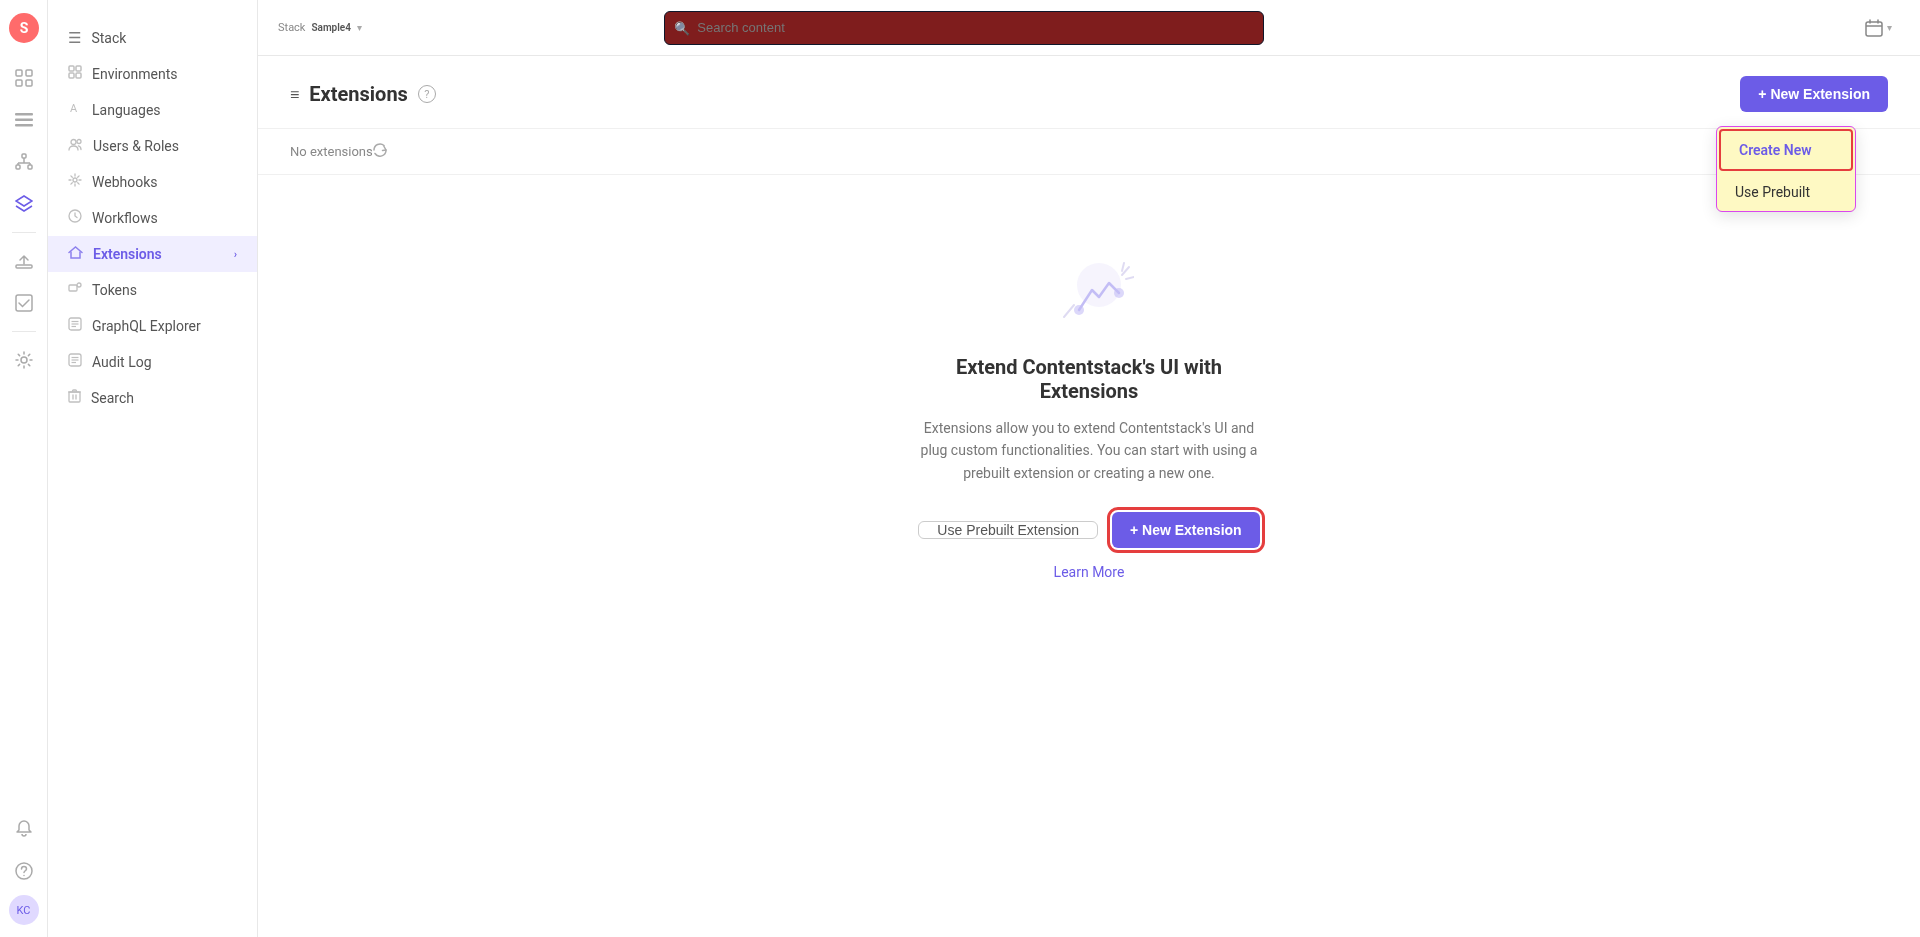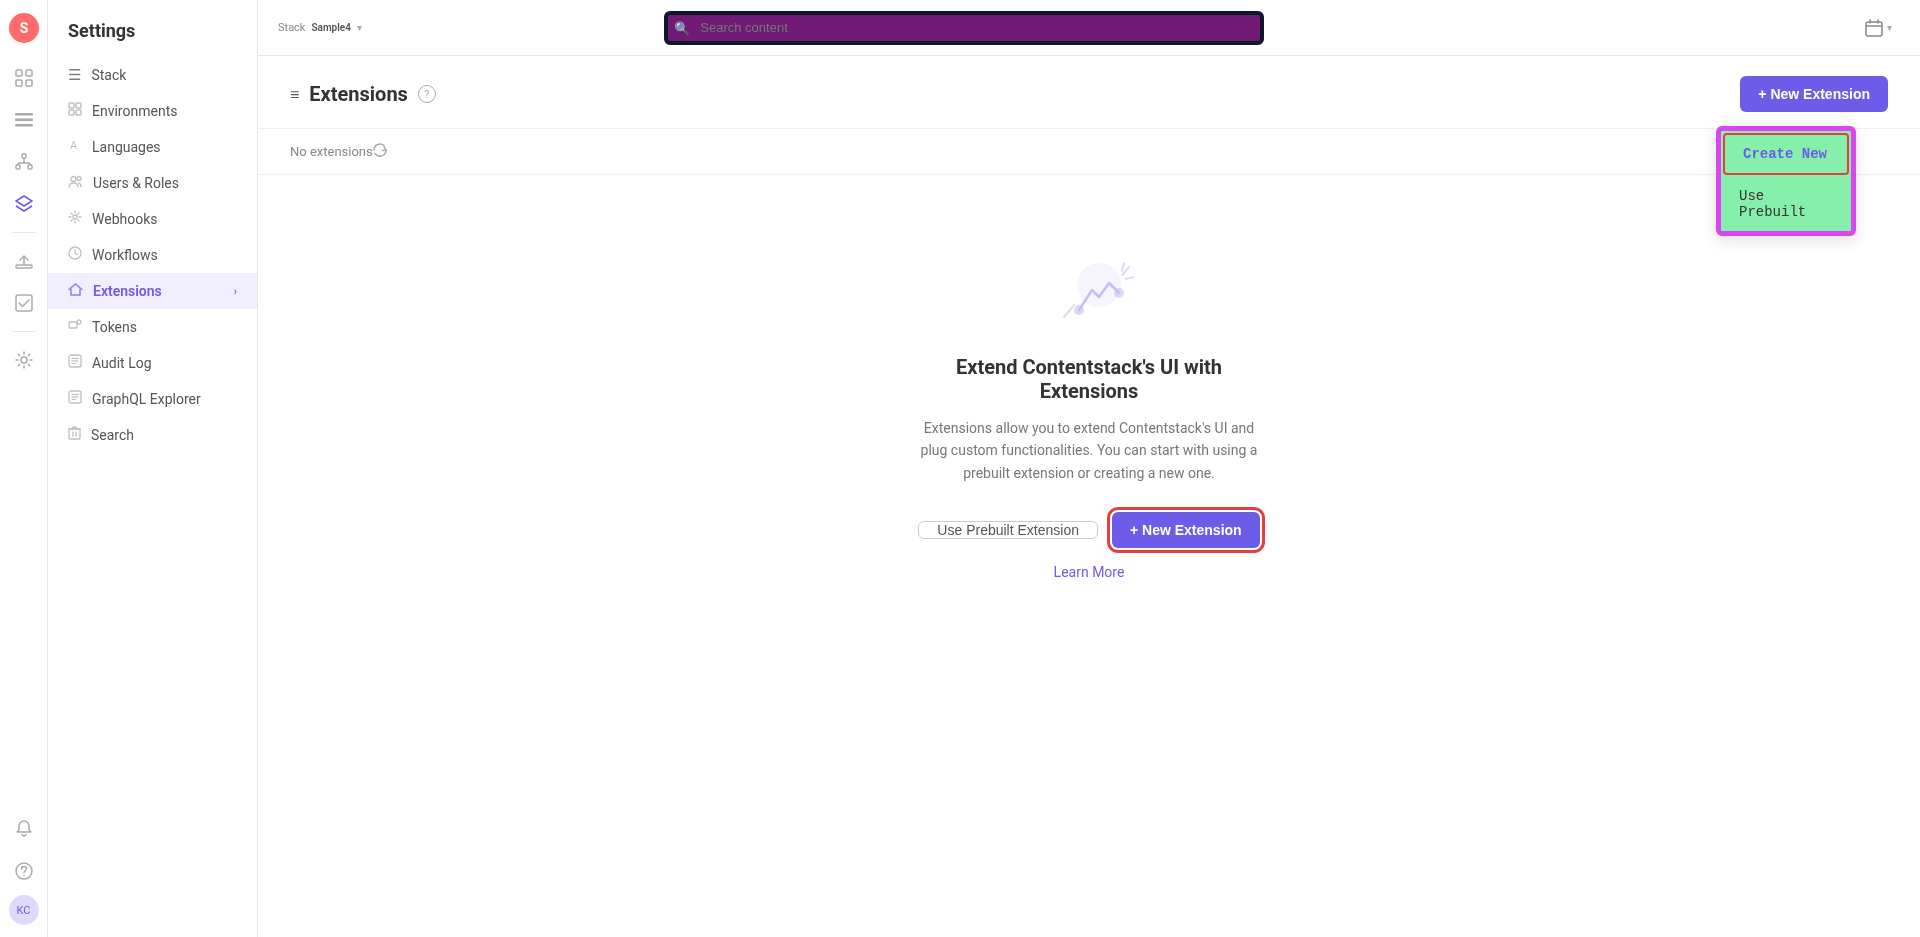--- a/index.html
+++ b/index.html
@@ -85,27 +85,27 @@
     }
     .search-bar {
       flex: 1;
       max-width: 600px;
       margin: 0 auto;
       position: relative;
     }
     .search-bar input {
       width: 100%;
       height: 34px;
-      border: 4px solid #0f172a;
+      border: 1px solid #0f172a;
       border-radius: 6px;
       padding: 0 12px 0 32px;
       font-size: 13px;
       color: #999;
       outline: none;
-      background: #701a75;
+      background: #7f1d1d;
     }
     .search-icon-wrap {
       position: absolute;
       left: 10px;
       top: 50%;
       transform: translateY(-50%);
       color: #aaa;
       font-size: 13px;
     }
     .topbar-right {
@@ -179,28 +179,27 @@
       align-items: center;
       gap: 6px;
       position: relative;
     }
 
     
     .dropdown-menu {
       position: absolute;
       top: 50px;
       right: 32px;
-      background: #86efac;
-      border: 5px solid #d946ef;
+      background: #fef9c3;
+      border: 1px solid #d946ef;
       border-radius: 6px;
       box-shadow: 0 4px 16px rgba(0,0,0,0.12);
       z-index: 100;
       min-width: 140px;
       overflow: hidden;
-      font-family: Liberation Mono, monospace;
     }
     .dropdown-item {
       padding: 11px 18px;
       font-size: 14px;
       color: #333;
       cursor: pointer;
     }
     .dropdown-item.highlighted {
       border: 2px solid #e53e3e;
       margin: 2px;
@@ -375,21 +374,20 @@
           <circle cx="9" cy="9" r="8" stroke="#aaa" stroke-width="1.5"></circle>
           <path d="M6.5 7c0-1.38 1.12-2.5 2.5-2.5s2.5 1.12 2.5 2.5c0 1.5-2.5 2-2.5 3.5" stroke="#aaa" stroke-width="1.5" stroke-linecap="round"></path>
           <circle cx="9" cy="13.5" r="0.75" fill="#aaa"></circle>
         </svg>
     </div>
     <div class="avatar-circle">KC</div>
   </div>
 </div>
 
 <div class="sidebar">
-  <div class="sidebar-title">Settings</div>
 
   <div class="sidebar-item">
     <span class="sidebar-item-icon">☰</span>
     <span>Stack</span>
   </div>
   <div class="sidebar-item">
     <span class="sidebar-item-icon">
       <svg width="14" height="14" viewBox="0 0 14 14" fill="none">
           <rect x="1" y="1" width="5" height="5" rx="1" stroke="#aaa" stroke-width="1.5"></rect>
           <rect x="8" y="1" width="5" height="5" rx="1" stroke="#aaa" stroke-width="1.5"></rect>
@@ -457,32 +455,32 @@
   </div>
   <div class="sidebar-item">
     <span class="sidebar-item-icon">
       <svg width="14" height="14" viewBox="0 0 14 14" fill="none">
           <rect x="1" y="1" width="12" height="12" rx="2" stroke="#aaa" stroke-width="1.3"></rect>
           <line x1="3.5" y1="4.5" x2="10.5" y2="4.5" stroke="#aaa" stroke-width="1.2"></line>
           <line x1="3.5" y1="7" x2="10.5" y2="7" stroke="#aaa" stroke-width="1.2"></line>
           <line x1="3.5" y1="9.5" x2="8" y2="9.5" stroke="#aaa" stroke-width="1.2"></line>
         </svg>
     </span>
-    <span>Audit Log</span>
+    <span>GraphQL Explorer</span>
   </div>
   <div class="sidebar-item">
     <span class="sidebar-item-icon">
       <svg width="14" height="14" viewBox="0 0 14 14" fill="none">
           <rect x="1" y="1" width="12" height="12" rx="2" stroke="#aaa" stroke-width="1.3"></rect>
           <line x1="3.5" y1="4.5" x2="10.5" y2="4.5" stroke="#aaa" stroke-width="1.2"></line>
           <line x1="3.5" y1="7" x2="10.5" y2="7" stroke="#aaa" stroke-width="1.2"></line>
           <line x1="3.5" y1="9.5" x2="8" y2="9.5" stroke="#aaa" stroke-width="1.2"></line>
         </svg>
     </span>
-    <span>GraphQL Explorer</span>
+    <span>Audit Log</span>
   </div>
   <div class="sidebar-item">
     <span class="sidebar-item-icon">
       <svg width="13" height="14" viewBox="0 0 13 14" fill="none">
           <rect x="1" y="3" width="11" height="10" rx="1" stroke="#aaa" stroke-width="1.3"></rect>
           <path d="M4.5 3V2a1 1 0 0 1 1-1h2a1 1 0 0 1 1 1v1" stroke="#aaa" stroke-width="1.3"></path>
           <line x1="0" y1="3" x2="13" y2="3" stroke="#aaa" stroke-width="1.3"></line>
           <line x1="5" y1="6" x2="5" y2="10" stroke="#aaa" stroke-width="1.3" stroke-linecap="round"></line>
           <line x1="8" y1="6" x2="8" y2="10" stroke="#aaa" stroke-width="1.3" stroke-linecap="round"></line>
         </svg>

